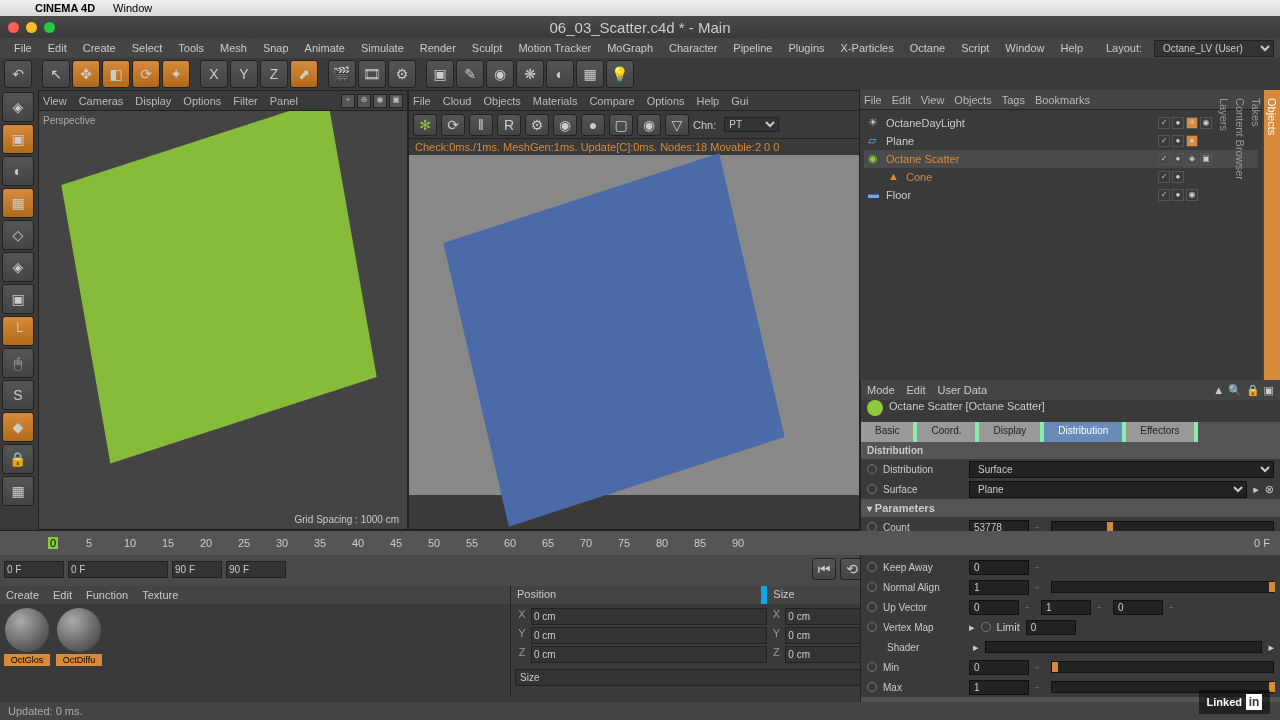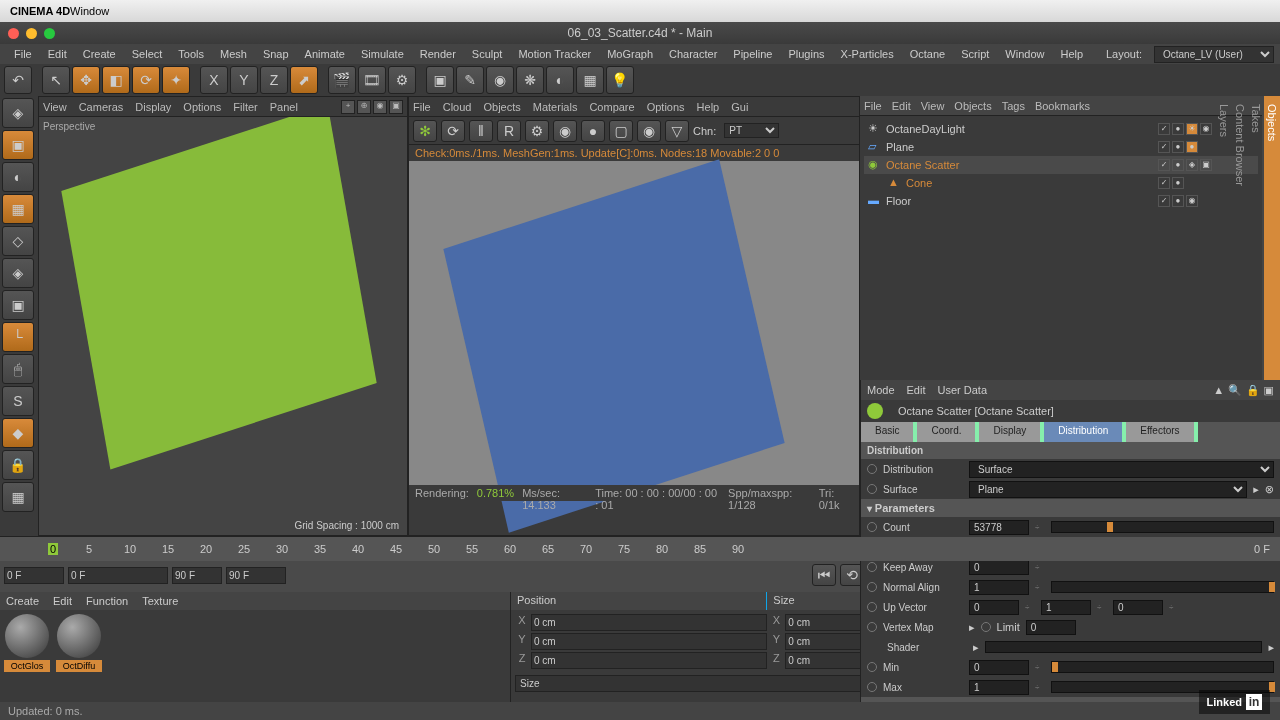--- a/index.html
+++ b/index.html
@@ -1,26 +1,26 @@
 <!DOCTYPE html>
 <html><head>
 <meta charset="utf-8">
 <style>
 *{margin:0;padding:0;box-sizing:border-box;font-family:Arial,sans-serif;font-size:11px;user-select:none}
 body{background:#3a3a3a;color:#ccc;width:1280px;height:720px;overflow:hidden;position:relative}
-.mac-bar{height:22px;background:linear-gradient(#f0f0f0,#d8d8d8);display:flex;align-items:center;padding:0 10px;color:#000;font-size:12px;}
+.mac-bar{height:16px;background:linear-gradient(#f0f0f0,#d8d8d8);display:flex;align-items:center;padding:0 17px;color:#000;font-size:12px;gap:18px}
 .mac-bar .apple{font-size:14px}
 .mac-bar .app-name{font-weight:bold}
 .title-bar{height:22px;background:linear-gradient(#4a4a4a,#3a3a3a);display:flex;align-items:center;padding:0 8px;position:relative}
 .traffic{display:flex;gap:7px;margin-right:12px}
 .dot{width:11px;height:11px;border-radius:50%}
 .red{background:#ff5f56}
 .yellow{background:#ffbd2e}
 .green{background:#27c93f}
-.title-bar .title{position:absolute;left:50%;transform:translateX(-50%);color:#ccc;font-size:12px}
+.title-bar .title{position:absolute;left:50%;transform:translateX(-50%);color:#ccc;font-size:15px}
 .menu-bar{height:20px;background:#444;display:flex;align-items:center;padding:0 6px;gap:0}
 .menu-bar span{padding:3px 8px;color:#ccc;font-size:11px}
 .menu-bar .right{margin-left:auto;display:flex;align-items:flex-end;gap:4px}
 .menu-bar select{background:#333;color:#ccc;border:1px solid #222;font-size:10px;padding:1px 4px;width:120px}
 .toolbar{height:32px;background:#3a3a3a;display:flex;align-items:center;padding:2px 4px;gap:2px}
 .tool-btn{width:28px;height:28px;background:linear-gradient(#555,#444);border:1px solid #222;border-radius:3px;display:flex;align-items:center;justify-content:center;color:#ccc;font-size:14px}
 .tool-btn.orange{background:linear-gradient(#d88a3a,#b06a1a)}
 .tool-sep{width:6px}
 .main-area{display:flex;height:440px}
 .left-tools{width:38px;background:#3a3a3a;display:flex;flex-direction:column;gap:2px;padding:2px}
@@ -66,31 +66,31 @@
 .tl-controls .tool-btn{width:24px;height:22px}
 .bottom{display:flex;height:110px}
 .mat-panel{width:510px;background:#3a3a3a}
 .mat-menu{height:18px;background:#444;display:flex;align-items:center;padding:0 6px;gap:14px;font-size:10px}
 .mat-list{display:flex;gap:6px;padding:4px}
 .mat-item{display:flex;flex-direction:column;align-items:center;gap:2px}
 .mat-ball{width:44px;height:44px;border-radius:50%;background:radial-gradient(circle at 35% 30%,#aaa,#333)}
 .mat-label{background:#d68a3a;color:#000;font-size:9px;padding:1px 2px;width:46px;overflow:hidden;text-align:center}
 .coords-panel{flex:1;background:#3a3a3a;border-left:1px solid #222}
 .coords-header{height:18px;background:#444;display:flex;font-size:10px}
-.coords-header div{flex:1;padding:2px 6px;border-right:1px solid #0ea5e9}
+.coords-header div{flex:1;padding:2px 6px;border-right:6px solid #0ea5e9}
 .coords-grid{display:grid;grid-template-columns:14px 1fr 14px 1fr 14px 1fr;gap:2px;padding:4px;font-size:10px}
 .coords-grid input{background:#333;color:#ccc;border:1px solid #222;padding:2px;width:100%;font-size:10px}
 .coords-grid .lbl{text-align:center;color:#999}
 .coords-bottom{display:flex;gap:4px;padding:2px 4px}
 .coords-bottom select{background:#333;color:#ccc;border:1px solid #222;flex:1;font-size:10px}
 .coords-bottom button{background:#555;color:#ccc;border:1px solid #222;padding:2px 20px;font-size:10px}
 .attr-panel{width:420px;background:#d946ef;border-left:1px solid #222;height:340px;position:absolute;right:0;top:380px}
 .attr-header{height:20px;background:#444;display:flex;align-items:center;padding:0 6px;gap:12px;font-size:10px}
 .attr-header .icons{margin-left:auto;display:flex;gap:4px}
-.attr-title{height:22px;display:flex;align-items:center;padding:0 6px;gap:15px;background:#3a3a3a;font-size:11px}
+.attr-title{height:22px;display:flex;padding:0 6px;gap:6px;background:#3a3a3a;font-size:11px}
 .attr-title .ic{width:16px;height:16px;background:#8fc93a;border-radius:50%}
 .attr-tabs{display:flex;background:#555;height:20px}
 .attr-tabs div{padding:3px 14px;border-right:4px solid #86efac;font-size:10px;color:#222;background:#999}
 .attr-tabs .active{background:#6a8ab8;color:#fff}
 .attr-section{background:#3a3a3a}
 .attr-sec-head{background:#555;padding:3px 6px;font-size:10px;font-weight:bold}
 .attr-row{display:flex;align-items:center;padding:2px 6px;gap:6px;height:20px}
 .attr-row .radio{width:10px;height:10px;border:1px solid #777;border-radius:50%}
 .attr-row .label{width:80px;font-size:10px;color:#ccc}
 .attr-row input{background:#222;color:#ccc;border:1px solid #111;padding:1px 4px;width:60px;font-size:10px}
@@ -236,28 +236,20 @@
         <div class="tool-btn">●</div>
         <div class="tool-btn">▢</div>
         <div class="tool-btn">◉</div>
         <div class="tool-btn">▽</div>
         <span>Chn:</span>
         <select><option>PT</option></select>
       </div>
       <div class="render-status">Check:0ms./1ms. MeshGen:1ms. Update[C]:0ms. Nodes:18 Movable:2  0 0</div>
       <div class="render-view">
         <div class="blue-plane"></div>
-        <div class="render-bottom">
-          <span>Rendering:</span>
-          <span class="g">0.781%</span>
-          <span>Ms/sec: 14.133</span>
-          <span>Time: 00 : 00 : 00/00 : 00 : 01</span>
-          <span>Spp/maxspp: 1/128</span>
-          <span>Tri: 0/1k</span>
-        </div>
       </div>
     </div>
   </div>
 
   <div class="right-panel">
     <div class="obj-panel">
       <div class="panel-menu">
         <span>File</span>
         <span>Edit</span>
         <span>View</span>

